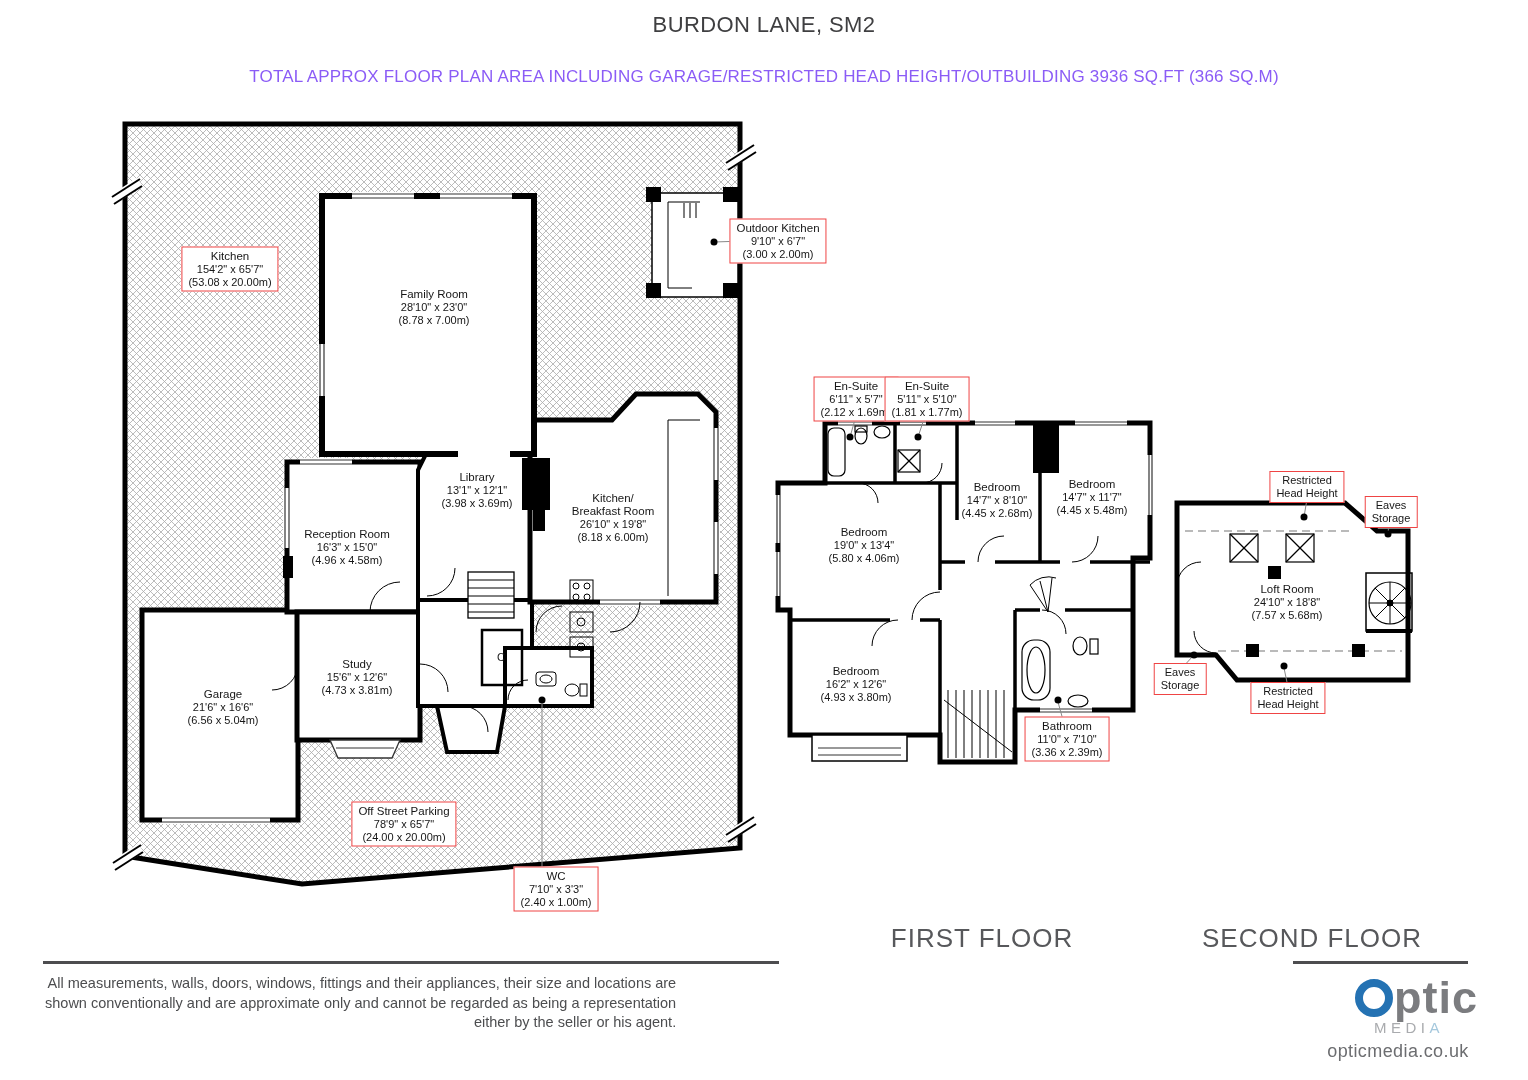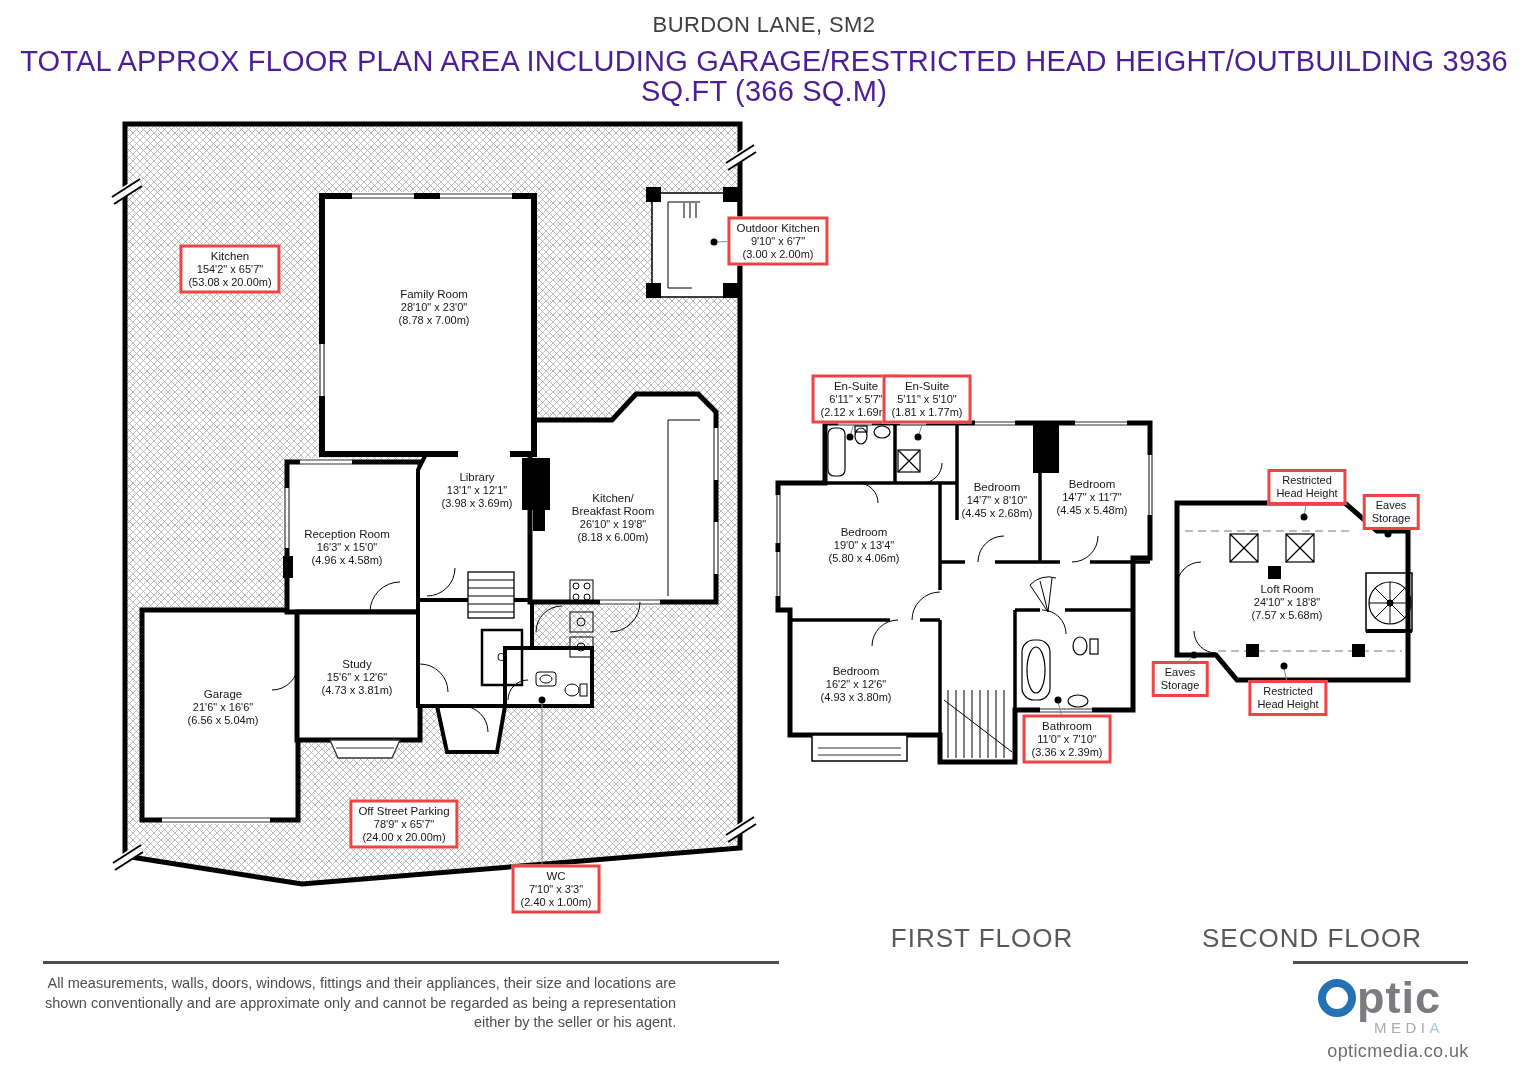--- a/index.html
+++ b/index.html
@@ -1,35 +1,35 @@
 <!DOCTYPE html>
 <html><head>
 <meta charset="utf-8">
 <style>
   html,body{margin:0;padding:0;background:#fff;}
   .canvas{position:relative;width:1528px;height:1080px;background:#fff;overflow:hidden;
           font-family:"Liberation Sans",sans-serif;}
   
   .hdr{position:absolute;top:12px;left:0;width:100%;text-align:center;}
-  .hdr .title{font-size:22px;color:#3f3f41;letter-spacing:.4px;margin-bottom:8px;}
-  .hdr .sub{font-size:29px;color:#4c1d95;line-height:30px;letter-spacing:.2px;}
+  .hdr .title{font-size:22px;color:#3f3f41;letter-spacing:.4px;margin-bottom:24px;}
+  .hdr .sub{font-size:17px;color:#8b5cf6;line-height:30px;letter-spacing:.2px;}
   
   .rlabel{position:absolute;transform:translate(-50%,-50%);text-align:center;
           font-size:11px;line-height:13px;color:#161616;white-space:nowrap;}
-  .rlabel.boxed{background:#fff;border:3px solid #ef4444;padding:2px 6px;}
+  .rlabel.boxed{background:#fff;border:1px solid #ef4444;padding:2px 6px;}
   .rlabel .nm{font-size:11.5px;}
   .clabel{position:absolute;transform:translate(-50%,-50%);font-size:11px;color:#161616;}
   
   .floorhead{position:absolute;transform:translate(-50%,-50%);font-size:26px;color:#57585b;
              letter-spacing:1px;white-space:nowrap;}
   
   .rule{position:absolute;height:3px;background:#4d4d4f;}
   .disclaimer{position:absolute;left:45px;top:974px;font-size:14.5px;line-height:19.5px;color:#4c4d4f;text-align:right;}
   .logo{position:absolute;left:1318px;top:976px;width:160px;text-align:center;}
-  .logo .row1{display:flex;align-items:center;justify-content:flex-start;height:44px;}
+  .logo .row1{display:flex;align-items:center;justify-content:flex-end;height:44px;}
   .o-ring{display:inline-block;width:22px;height:22px;border:8px solid #2472b3;border-radius:50%;margin-right:1px;}
   .ptic{font-size:45px;font-weight:bold;color:#7b7c7f;letter-spacing:1px;line-height:38px;}
   .mediaRow{font-size:15px;letter-spacing:4.5px;color:#a9abae;margin-left:56px;text-align:left;line-height:16px;}
   .mediaRow .blue-a{color:#a5c8dd;}
   .url{font-size:18px;color:#6c6d70;margin-top:5px;letter-spacing:.4px;}
   svg{position:absolute;left:0;top:0;}
 </style>
 </head>
 <body>
 

